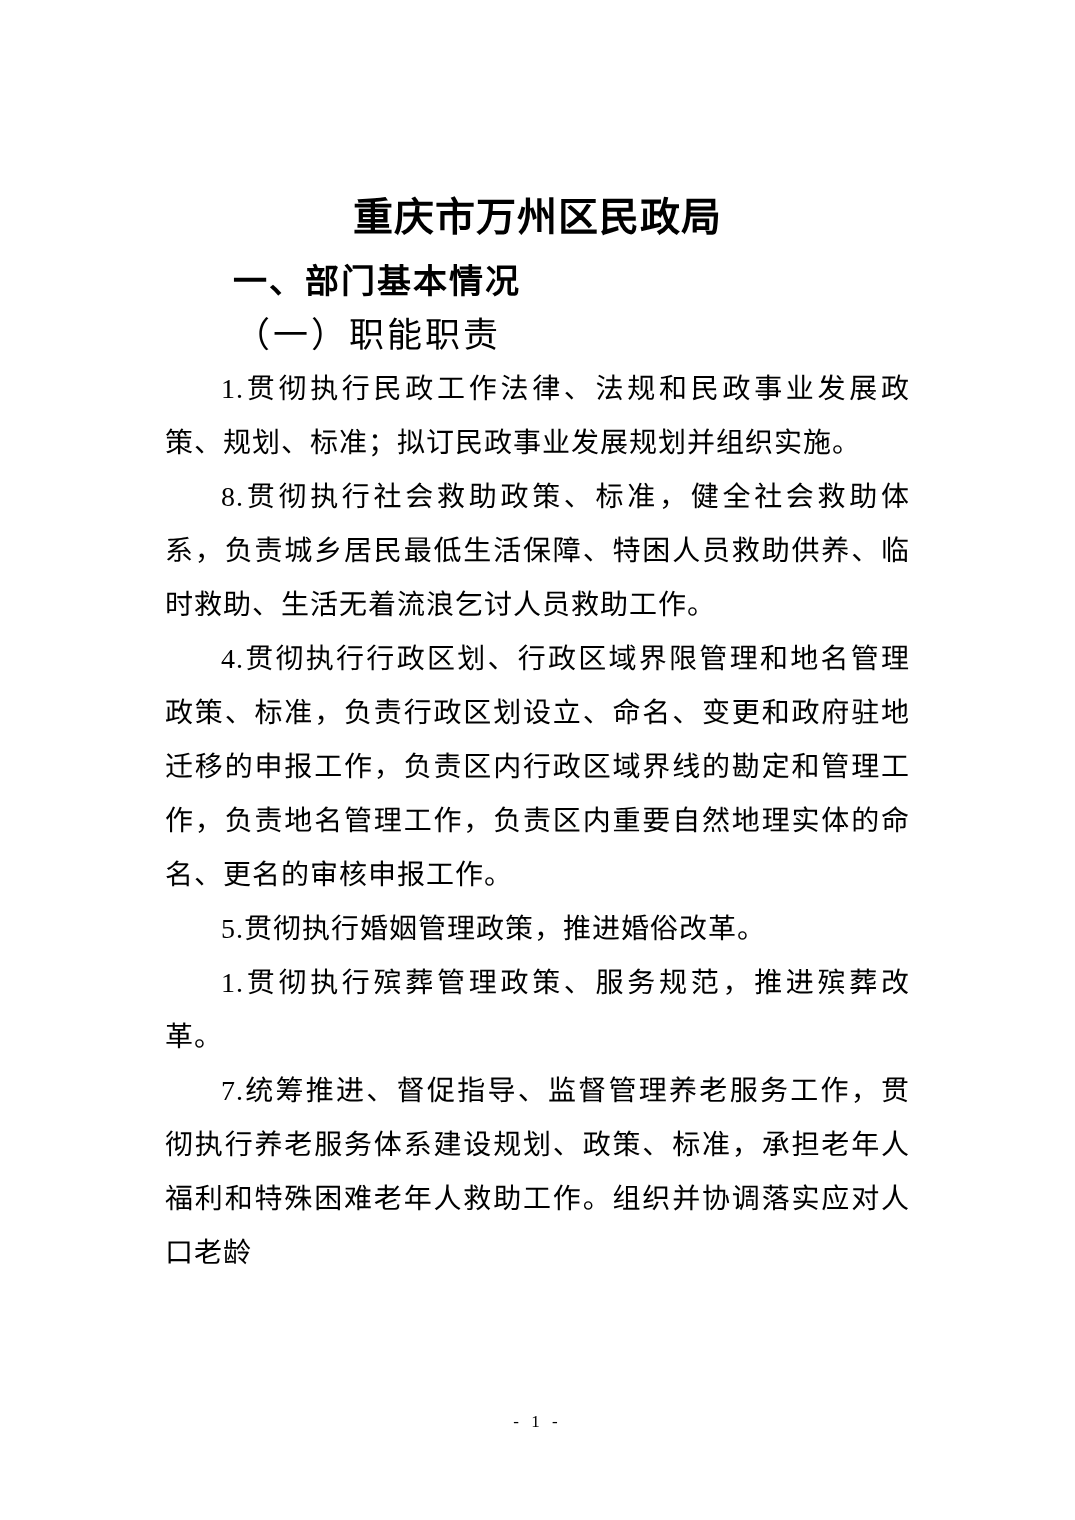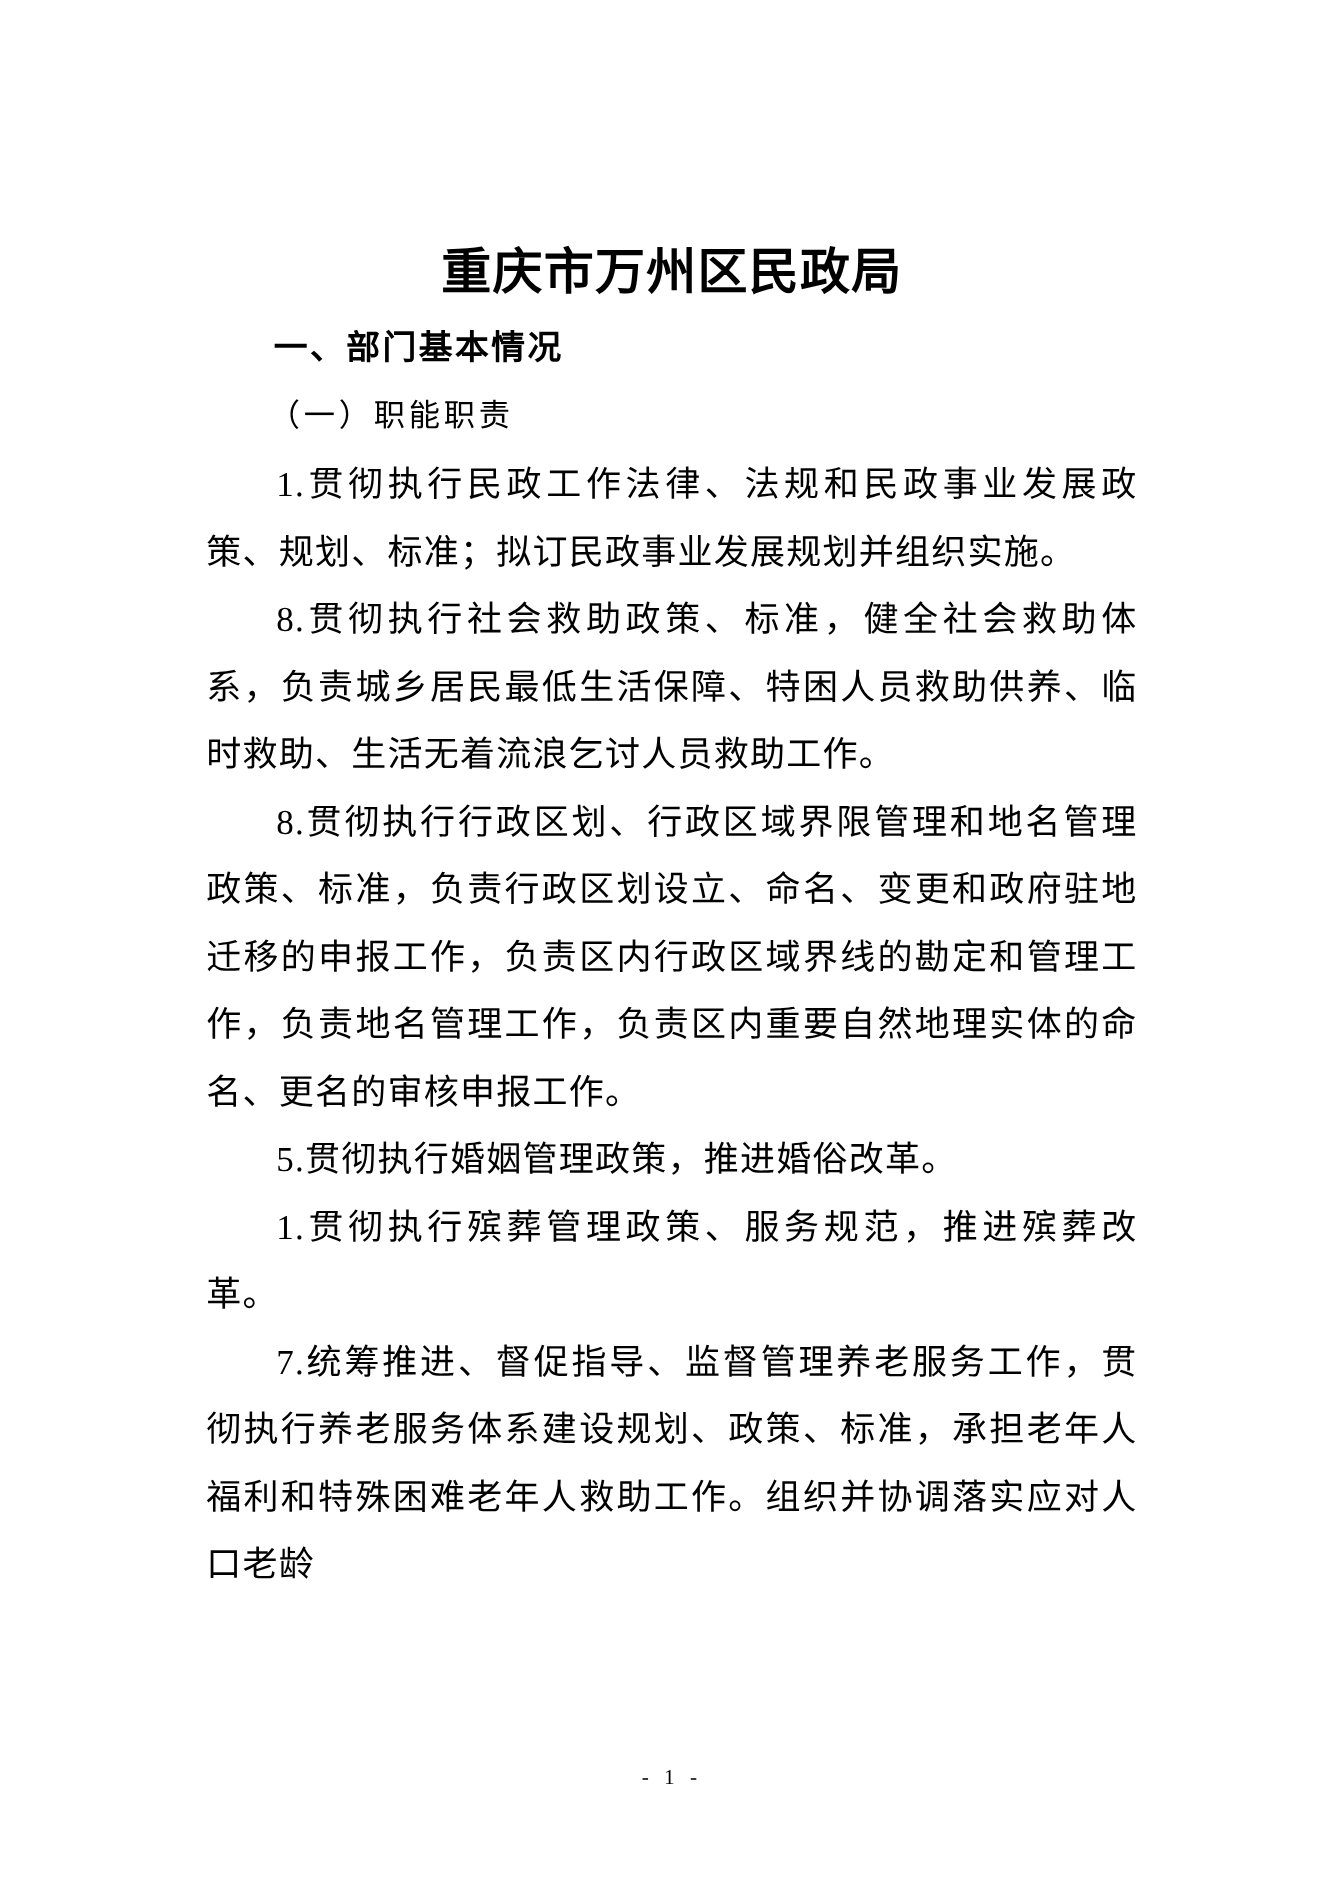--- a/index.html
+++ b/index.html
@@ -23,32 +23,32 @@
     margin: 0;
     text-align: center;
     font-family: "Liberation Serif", "DejaVu Serif", serif;
     font-weight: 700;
     font-size: 40px;
     line-height: 56px;
     letter-spacing: 1px;
   }
   .section-heading {
     margin: 8px 0 0 0;
-    font-family: Liberation Mono, monospace;
+    font-family: Liberation Sans, sans-serif;
     font-weight: 700;
-    font-size: 27px;
+    font-size: 34px;
     line-height: 54px;
     text-indent: 2em;
     letter-spacing: 2px;
   }
   .subsection-heading {
     margin: 0;
-    font-family: Liberation Mono, monospace;
+    font-family: Liberation Sans, sans-serif;
     font-weight: 400;
-    font-size: 25px;
+    font-size: 35px;
     line-height: 54px;
     text-indent: 2em;
     letter-spacing: 3px;
   }
   .body-paragraphs p {
     margin: 0;
     font-family: Liberation Serif, serif;
     font-weight: 400;
     font-size: 28px;
     line-height: 54px;
@@ -78,21 +78,21 @@
     <span>重庆市万州区民政局</span><br>
   </h1>
 
   <h2 class="section-heading">一、部门基本情况</h2>
 
   <h3 class="subsection-heading">（一）职能职责</h3>
 
   <div class="body-paragraphs">
       <p>1.贯彻执行民政工作法律、法规和民政事业发展政策、规划、标准；拟订民政事业发展规划并组织实施。</p>
       <p>8.贯彻执行社会救助政策、标准，健全社会救助体系，负责城乡居民最低生活保障、特困人员救助供养、临时救助、生活无着流浪乞讨人员救助工作。</p>
-      <p>8.贯彻执行行政区划、行政区域界限管理和地名管理政策、标准，负责行政区划设立、命名、变更和政府驻地迁移的申报工作，负责区内行政区域界线的勘定和管理工作，负责地名管理工作，负责区内重要自然地理实体的命名、更名的审核申报工作。</p>
+      <p>4.贯彻执行行政区划、行政区域界限管理和地名管理政策、标准，负责行政区划设立、命名、变更和政府驻地迁移的申报工作，负责区内行政区域界线的勘定和管理工作，负责地名管理工作，负责区内重要自然地理实体的命名、更名的审核申报工作。</p>
       <p>5.贯彻执行婚姻管理政策，推进婚俗改革。</p>
       <p>1.贯彻执行殡葬管理政策、服务规范，推进殡葬改革。</p>
       <p>7.统筹推进、督促指导、监督管理养老服务工作，贯彻执行养老服务体系建设规划、政策、标准，承担老年人福利和特殊困难老年人救助工作。组织并协调落实应对人口老龄</p>
     </div>
 
   <div class="page-footer">- 1 -</div>
 
 </div>
 
 </body></html>

